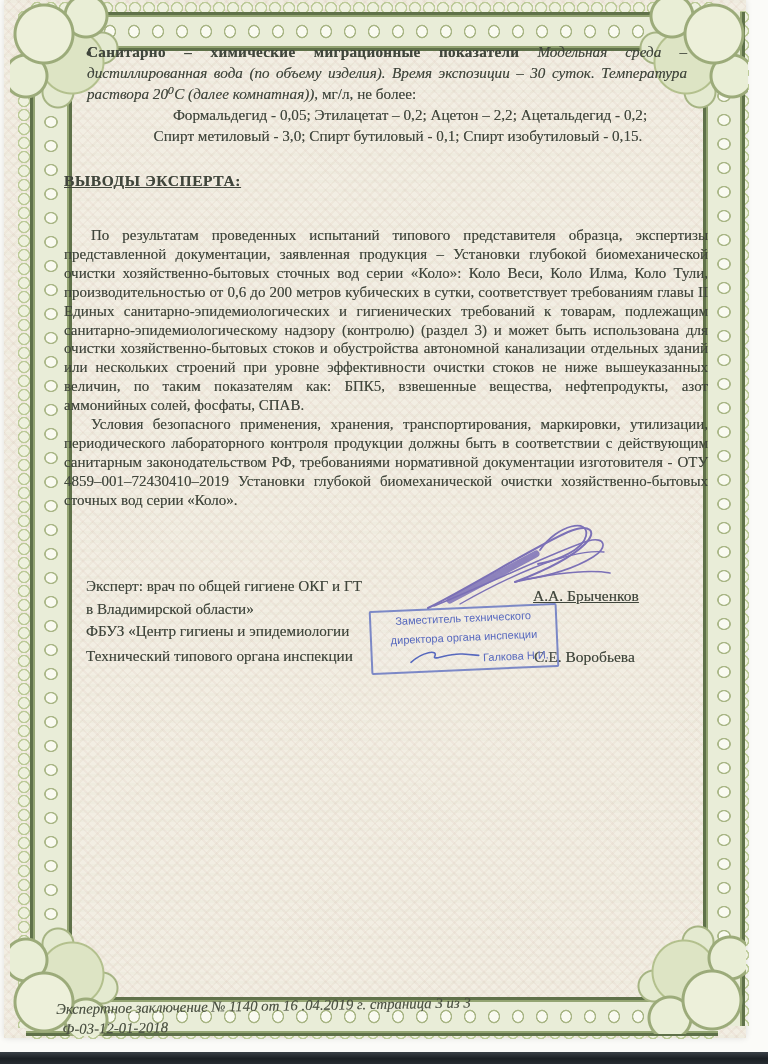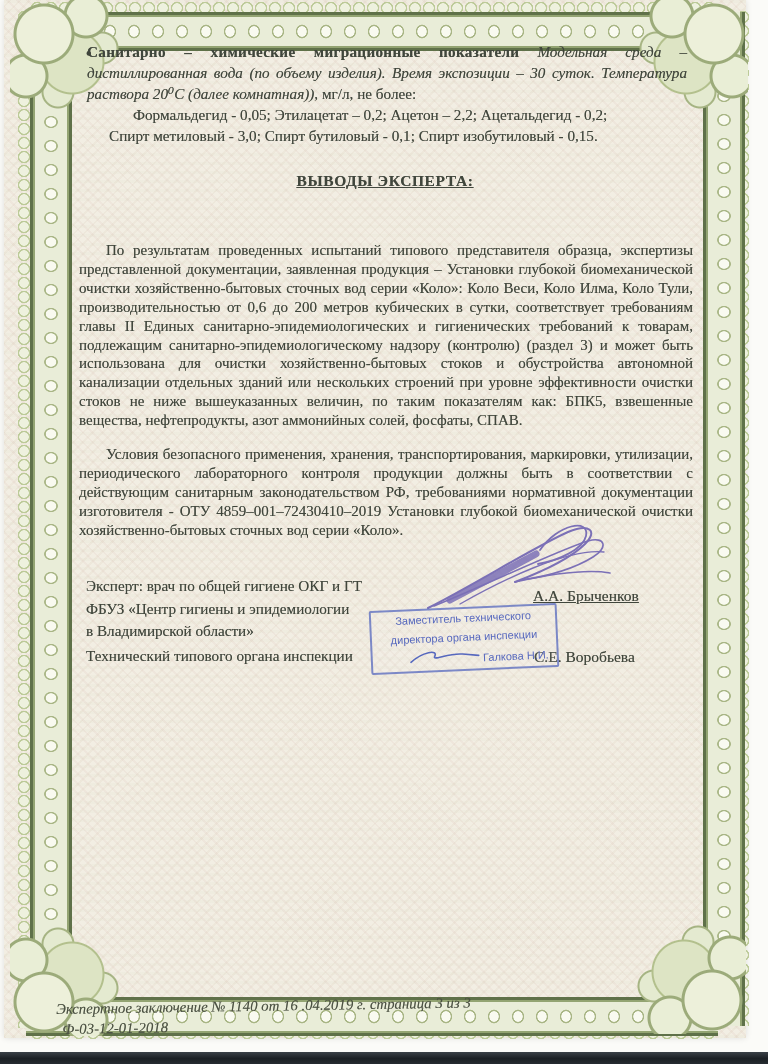--- a/index.html
+++ b/index.html
@@ -64,27 +64,27 @@
   .c-tr{left:630px;top:0;transform:scaleX(-1);}
   .c-bl{left:10px;top:918px;transform:scaleY(-1);}
   .c-br{left:628px;top:916px;transform:scale(-1,-1);}
   
   .ink{color:#40463c;text-shadow:0 0 .5px rgba(64,70,60,.55);}
   .abs{position:absolute;z-index:4;}
   .bullet-marker{left:86px;top:45px;font-weight:bold;font-size:16px;}
   .bullet-text{left:87px;top:41px;width:600px;font-size:15.2px;line-height:21px;text-align:justify;}
   .bullet-text .b{font-weight:bold;letter-spacing:.3px;}
   .bullet-text .i{font-style:italic;}
-  .vals{text-align:left;}
+  .vals{text-align:center;}
   .vals1{margin-left:46px;}
   .vals2{margin-left:22px;}
-  .heading{left:64px;top:172px;width:642px;text-align:center;font-weight:bold;font-size:15.5px;letter-spacing:.6px;}
+  .heading{left:64px;top:172px;width:642px;font-weight:bold;font-size:15.5px;letter-spacing:.6px;}
   .heading span{text-decoration:underline;}
   .body-text{left:64px;top:226px;width:644px;font-size:15px;line-height:18.9px;text-align:justify;}
-  .body-text p{margin:15px;text-indent:27px;}
+  .body-text p{margin:0;text-indent:27px;}
   .sig-expert{left:86px;top:575px;font-size:15.2px;line-height:22.5px;}
   .sig-director{left:86px;top:647px;font-size:15.2px;}
   .name-expert{left:533px;top:587px;font-size:15.5px;text-decoration:underline;}
   .name-director{left:534px;top:648px;font-size:15.5px;text-align:center;}
   .big-signature{left:420px;top:516px;z-index:5;}
   .stamp{
     left:370px;top:607px;width:184px;height:60px;z-index:6;
     border:2px solid rgba(86,104,190,.75);border-radius:2px;
     transform:rotate(-2.5deg);
     color:#5668be;font-family:"Liberation Sans","DejaVu Sans",sans-serif;
@@ -134,22 +134,22 @@
     <span>ВЫВОДЫ ЭКСПЕРТА:</span>
   </div>
 
   <div class="abs ink body-text">
     <p>По результатам проведенных испытаний типового представителя образца, экспертизы представленной документации, заявленная продукция – Установки глубокой биомеханической очистки хозяйственно-бытовых сточных вод серии «Коло»: Коло Веси, Коло Илма, Коло Тули, производительностью от 0,6 до 200 метров кубических в сутки, соответствует требованиям главы II Единых санитарно-эпидемиологических и гигиенических требований к товарам, подлежащим санитарно-эпидемиологическому надзору (контролю) (раздел 3) и может быть использована для очистки хозяйственно-бытовых стоков и обустройства автономной канализации отдельных зданий или нескольких строений при уровне эффективности очистки стоков не ниже вышеуказанных величин, по таким показателям как: БПК5, взвешенные вещества, нефтепродукты, азот аммонийных солей, фосфаты, СПАВ.</p>
     <p>Условия безопасного применения, хранения, транспортирования, маркировки, утилизации, периодического лабораторного контроля продукции должны быть в соответствии с действующим санитарным законодательством РФ, требованиями нормативной документации изготовителя - ОТУ 4859–001–72430410–2019 Установки глубокой биомеханической очистки хозяйственно-бытовых сточных вод серии «Коло».</p>
   </div>
 
   <div class="abs ink sig-expert">
     <div>Эксперт: врач по общей гигиене ОКГ и ГТ</div>
+    <div>в Владимирской области»</div>
     <div>ФБУЗ «Центр гигиены и эпидемиологии</div>
-    <div>в Владимирской области»</div>
   </div>
 
   <div class="abs big-signature">
     <svg width="210" height="100" viewBox="0 0 210 100" fill="none">
       <g stroke="#6c60b2" stroke-linecap="round" fill="none" opacity="0.88">
         <path d="M8 92 C 52 70, 116 30, 148 16 C 170 7, 178 15, 165 28 C 148 45, 116 58, 95 66" stroke-width="2"></path>
         <path d="M14 90 C 60 72, 138 34, 168 25 C 186 20, 188 32, 173 41 C 152 54, 122 61, 101 64" stroke-width="1.6"></path>
         <path d="M30 84 L 116 38" stroke-width="7" opacity="0.85"></path>
         <path d="M40 88 C 82 64, 148 32, 184 36" stroke-width="1.4"></path>
         <path d="M120 34 C 138 8, 170 2, 166 20 C 163 33, 140 44, 118 48" stroke-width="1.8"></path>

